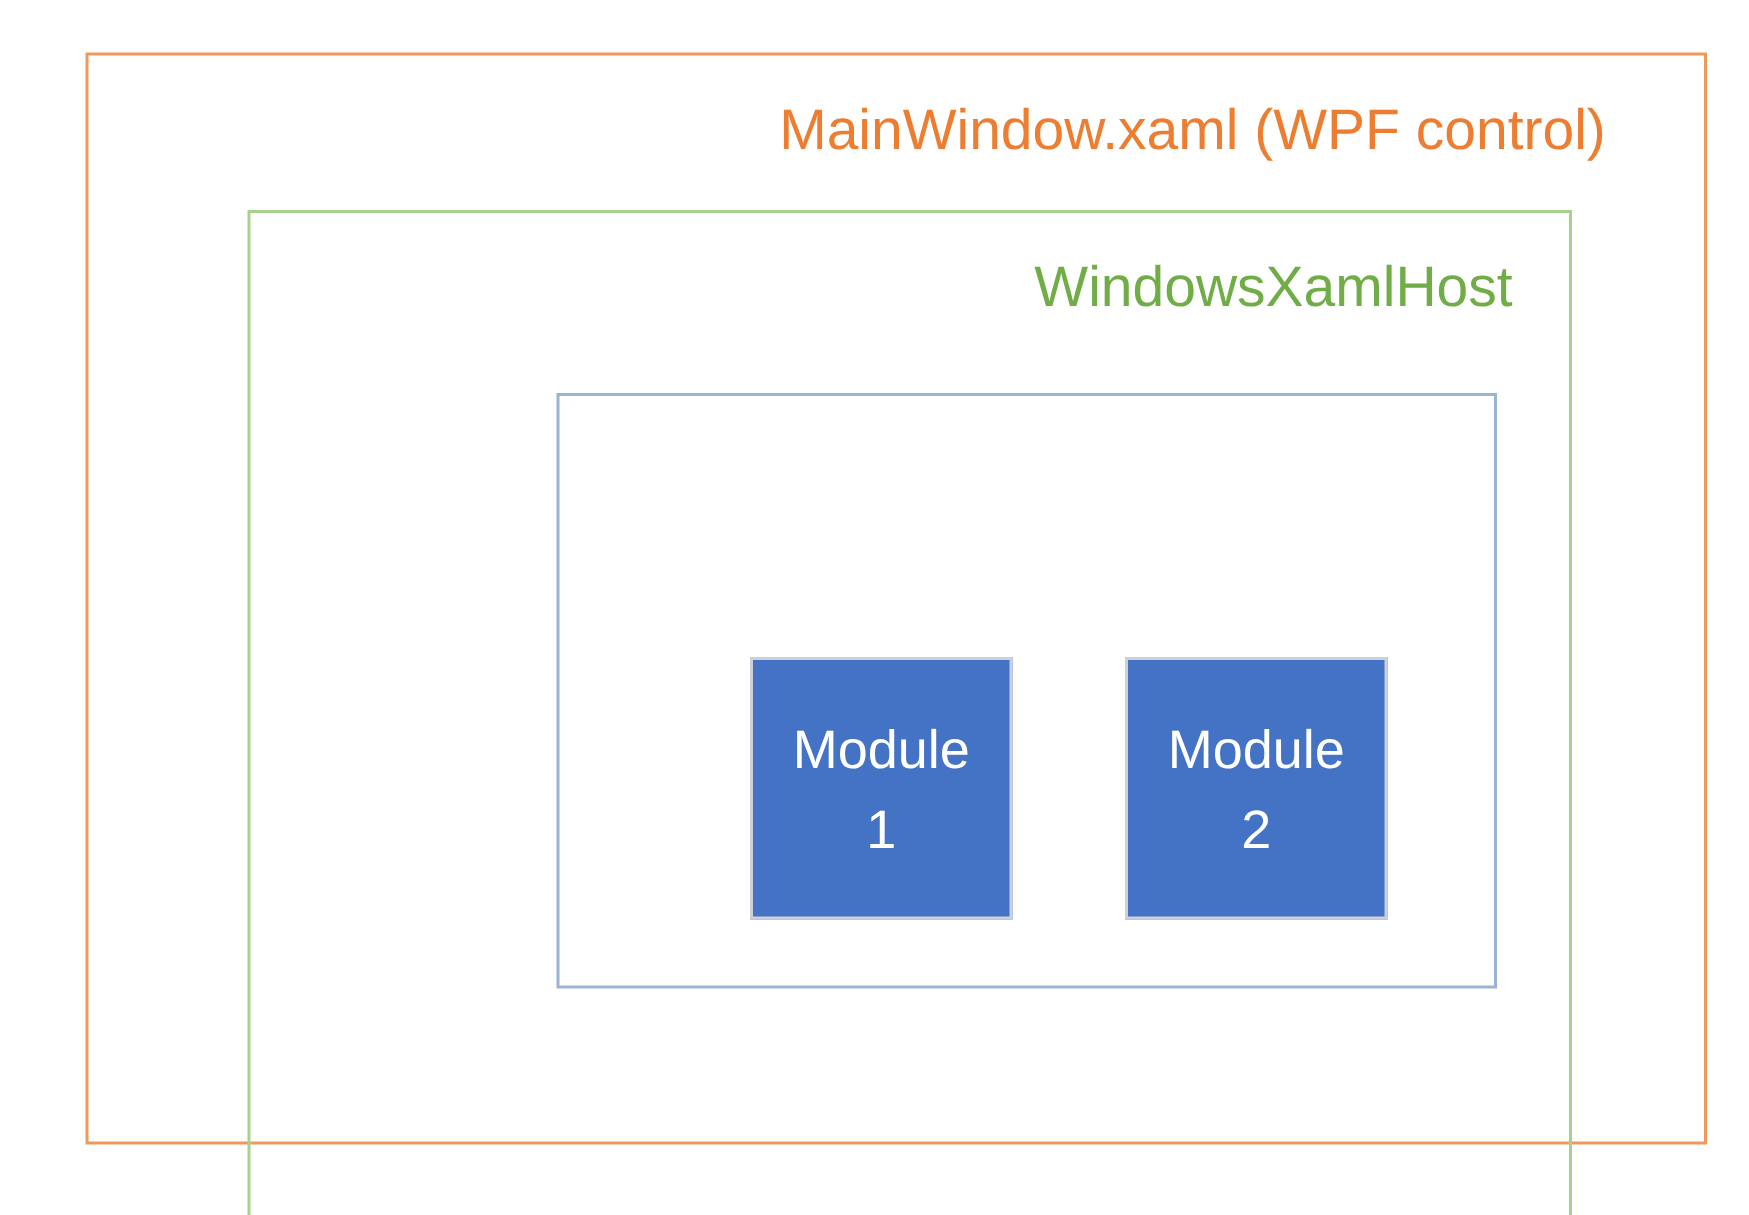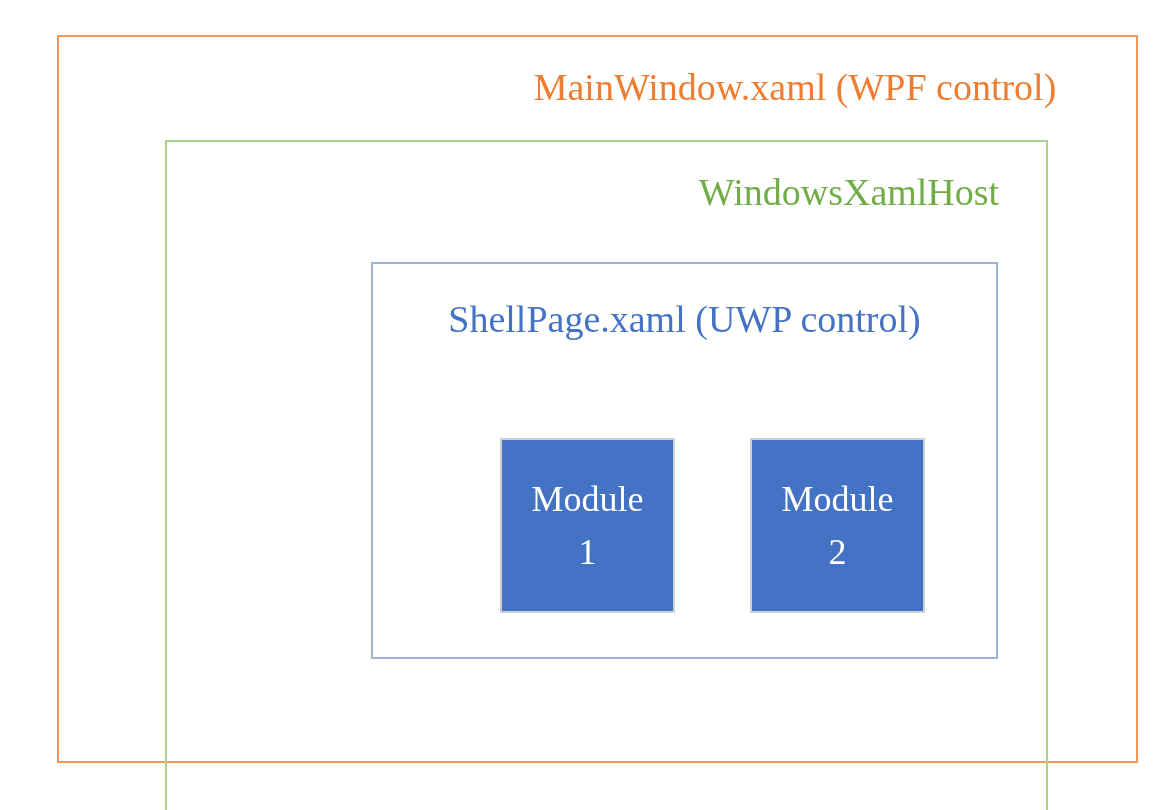--- a/index.html
+++ b/index.html
@@ -5,21 +5,21 @@
   html, body {
     margin: 0;
     padding: 0;
     background: #ffffff;
   }
   .canvas {
     position: relative;
     width: 1166px;
     height: 810px;
     background: #ffffff;
-    font-family: Liberation Serif, serif;
+    font-family: Liberation Sans, sans-serif;
     overflow: hidden;
   }
   .frame {
     position: absolute;
     box-sizing: border-box;
     background: transparent;
   }
   .frame.orange {
     left: 57px; top: 35px;
     width: 1081px; height: 728px;
@@ -83,21 +83,20 @@
   <div class="frame orange">
 
     <div class="label orange-text">MainWindow.xaml (WPF control)</div>
 
     <div class="frame green">
 
       <div class="label green-text">WindowsXamlHost</div>
 
       <div class="frame blue">
 
-        <div class="label blue-text">ShellPage.xaml (UWP control)</div>
 
         <div class="module m1">
           <span>Module</span>
           <span>1</span>
         </div>
 
         <div class="module m2">
           <span>Module</span>
           <span>2</span>
         </div>

